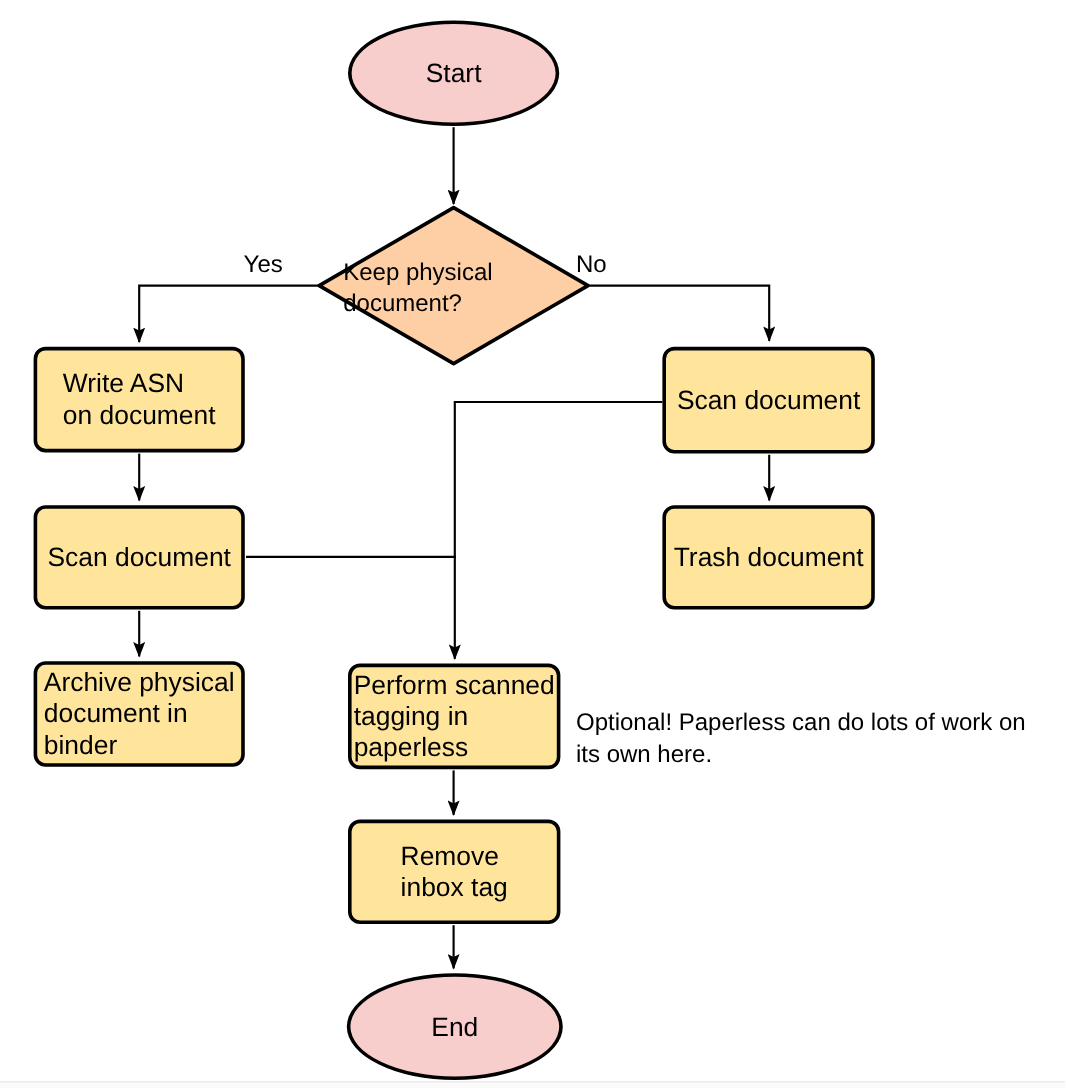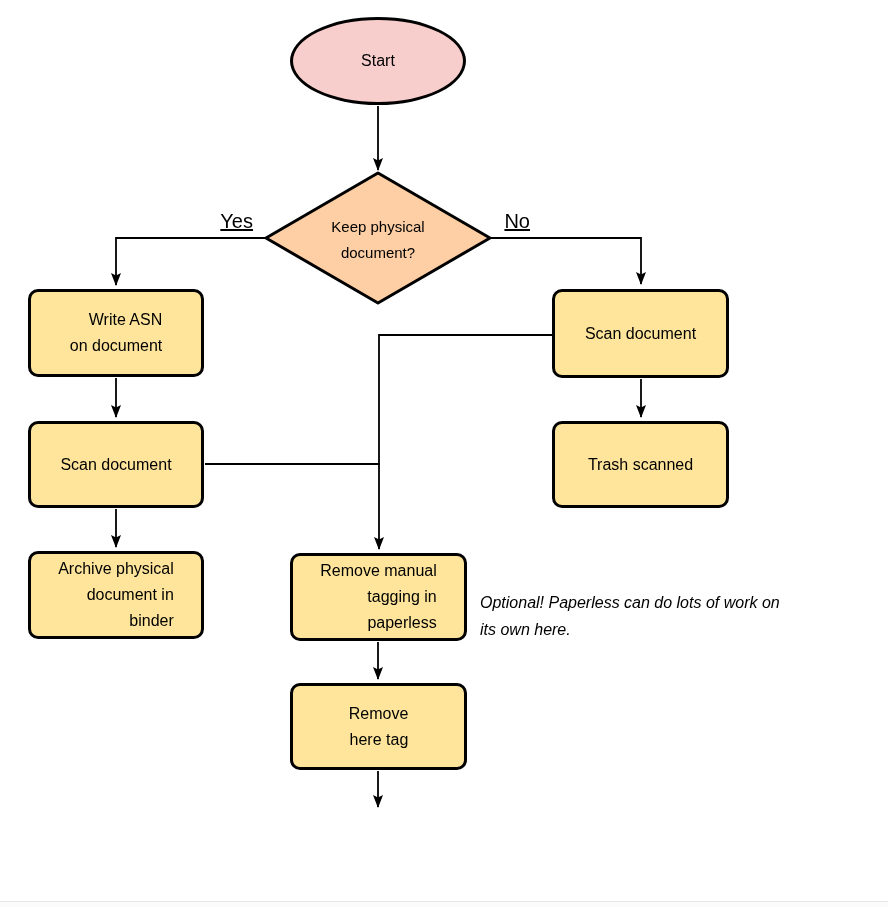--- a/index.html
+++ b/index.html
@@ -23,22 +23,22 @@
     stroke-width: 1.8;
     fill: none;
   }
   .node {
     position: absolute;
     box-sizing: border-box;
     border: 3px solid var(--stroke, #000000);
     display: flex;
     align-items: center;
     justify-content: center;
-    text-align: right;
-    font-size: 16px;
+    text-align: left;
+    font-size: 22px;
     line-height: 26px;
     white-space: pre-line;
   }
   .process {
     background: var(--process-fill, #ffe59c);
     border-radius: 10px;
   }
   .terminal {
     background: var(--terminal-fill, #f8cecc);
     border-radius: 50%;
@@ -46,40 +46,38 @@
   .diamond-shape {
     fill: var(--decision-fill, #fecfa5);
     stroke: var(--stroke, #000000);
     stroke-width: 3;
     stroke-linejoin: round;
   }
   .diamond-label {
     position: absolute;
     left: 286px; top: 214px;
     width: 184px;
-    text-align: center;
-    font-size: 15px;
+    text-align: left;
+    font-size: 20px;
     line-height: 26px;
     white-space: pre-line;
   }
   .edge-label {
     position: absolute;
     width: 50px;
-    text-align: right;
+    text-align: left;
     font-size: 20px;
     line-height: 26px;
-    text-decoration: underline;
   }
   .note {
     position: absolute;
     left: 480px; top: 589px;
     width: 400px;
-    font-size: 16px;
+    font-size: 20px;
     line-height: 27px;
-    font-style: italic;
     white-space: pre-line;
     color: var(--note-text, #000000);
   }
   .bottom-strip {
     position: absolute;
     left: 0; top: 901px;
     width: 888px; height: 6px;
     background: #fbfbfb;
     border-top: 1px solid #e7e7e7;
   }
@@ -132,33 +130,36 @@
     <span>Archive physical
 document in
 binder</span>
   </div>
 
   <div class="node process" style="left:552px; top:289px; width:177px; height:89px;">
     <span>Scan document</span>
   </div>
 
   <div class="node process" style="left:552px; top:421px; width:177px; height:87px;">
-    <span>Trash scanned</span>
+    <span>Trash document</span>
   </div>
 
   <div class="node process" style="left:290px; top:553px; width:177px; height:88px;">
-    <span>Remove manual
+    <span>Perform scanned
 tagging in
 paperless</span>
   </div>
 
   <div class="node process" style="left:290px; top:683px; width:177px; height:87px;">
     <span>Remove
-here tag</span>
+inbox tag</span>
   </div>
 
+  <div class="node terminal" style="left:289px; top:811px; width:180px; height:89px;">
+    <span>End</span>
+  </div>
 
   <div class="note">Optional! Paperless can do lots of work on
 its own here.</div>
 
   <div class="bottom-strip"></div>
 
 </div>
 
 </body></html>

